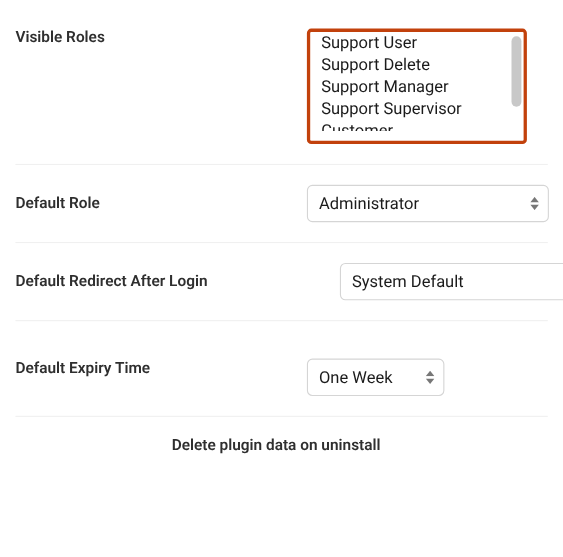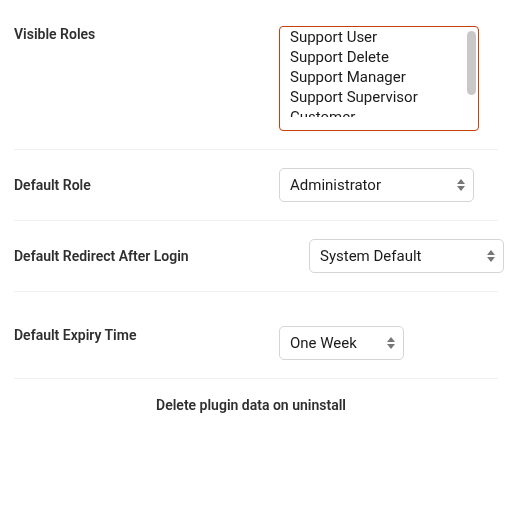--- a/index.html
+++ b/index.html
@@ -36,21 +36,21 @@
     line-height: 1.35;
     max-width: 210px;
   }
   .control-col {
     flex: 1;
     display: flex;
   }
   .listbox {
     width: 200px;
     height: 105px;
-    border: 1px solid #c2410c;
+    border: 3px solid #c2410c;
     border-radius: 4px;
     position: relative;
     overflow: hidden;
     background: #fff;
   }
   .listbox-inner {
     position: absolute;
     left: 0; right: 13px; top: 0;
     display: flex;
     flex-direction: column;
@@ -72,21 +72,21 @@
   }
   .scrollbar {
     position: absolute;
     right: 2px; top: 4px;
     width: 9px;
     height: 64px;
     background: #c8c8c8;
     border-radius: 5px;
   }
   .select {
-    width: 195px;
+    width: 220px;
     height: 34px;
     border: 1px solid #d5d5d5;
     border-radius: 5px;
     background: #fff;
     display: flex;
     align-items: center;
     padding: 0 10px;
     font-size: 15px;
     color: #1b1b1b;
     position: relative;

